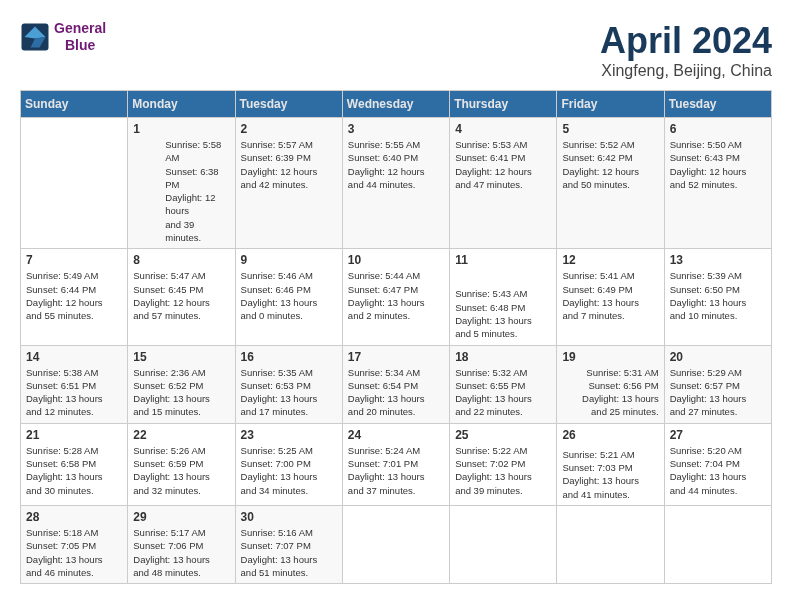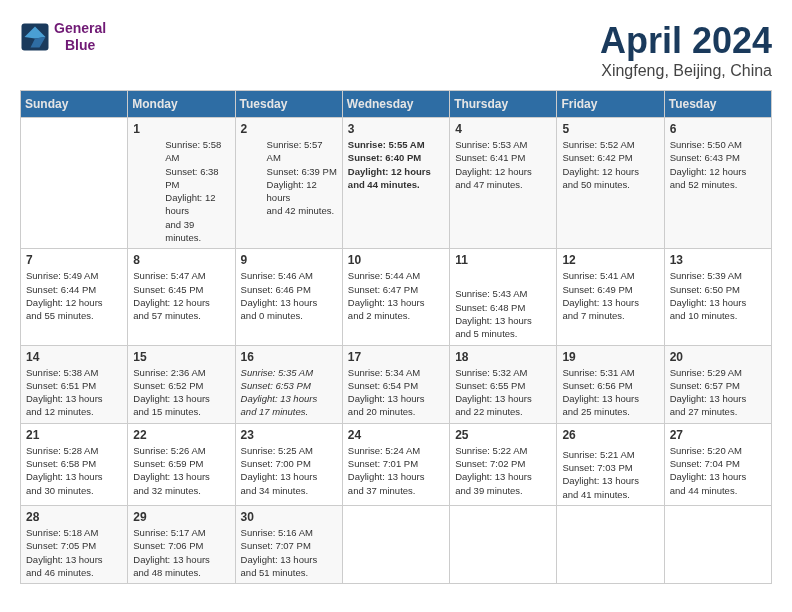--- a/index.html
+++ b/index.html
@@ -124,28 +124,28 @@
         <td class="empty-cell"></td>
         <td>
           <span class="day-number">1</span>
           <div class="day-info" style="white-space: pre-line; margin-left: 32px;">Sunrise: 5:58 AM
 Sunset: 6:38 PM
 Daylight: 12 hours
 and 39 minutes.</div>
         </td>
         <td>
           <span class="day-number">2</span>
-          <div class="day-info" style="white-space: pre-line; margin-left: 26px;">Sunrise: 5:57 AM
+          <div class="day-info" style="white-space: pre-line;">Sunrise: 5:57 AM
 Sunset: 6:39 PM
 Daylight: 12 hours
 and 42 minutes.</div>
         </td>
         <td>
           <span class="day-number">3</span>
-          <div class="day-info" style="white-space: pre-line; font-weight: bold;">Sunrise: 5:55 AM
+          <div class="day-info" style="white-space: pre-line;">Sunrise: 5:55 AM
 Sunset: 6:40 PM
 Daylight: 12 hours
 and 44 minutes.</div>
         </td>
         <td>
           <span class="day-number">4</span>
           <div class="day-info" style="white-space: pre-line;">Sunrise: 5:53 AM
 Sunset: 6:41 PM
 Daylight: 12 hours
 and 47 minutes.</div>
@@ -226,42 +226,42 @@
         </td>
         <td>
           <span class="day-number">15</span>
           <div class="day-info" style="white-space: pre-line;">Sunrise: 2:36 AM
 Sunset: 6:52 PM
 Daylight: 13 hours
 and 15 minutes.</div>
         </td>
         <td>
           <span class="day-number">16</span>
-          <div class="day-info" style="white-space: pre-line; font-style: italic;">Sunrise: 5:35 AM
+          <div class="day-info" style="white-space: pre-line;">Sunrise: 5:35 AM
 Sunset: 6:53 PM
 Daylight: 13 hours
 and 17 minutes.</div>
         </td>
         <td>
           <span class="day-number">17</span>
           <div class="day-info" style="white-space: pre-line;">Sunrise: 5:34 AM
 Sunset: 6:54 PM
 Daylight: 13 hours
 and 20 minutes.</div>
         </td>
         <td>
           <span class="day-number">18</span>
           <div class="day-info" style="white-space: pre-line;">Sunrise: 5:32 AM
 Sunset: 6:55 PM
 Daylight: 13 hours
 and 22 minutes.</div>
         </td>
         <td>
           <span class="day-number">19</span>
-          <div class="day-info" style="white-space: pre-line;">Sunrise: 5:31 AM
+          <div class="day-info" style="white-space: pre-line; text-align: right;">Sunrise: 5:31 AM
 Sunset: 6:56 PM
 Daylight: 13 hours
 and 25 minutes.</div>
         </td>
         <td>
           <span class="day-number">20</span>
           <div class="day-info" style="white-space: pre-line;">Sunrise: 5:29 AM
 Sunset: 6:57 PM
 Daylight: 13 hours
 and 27 minutes.</div>

